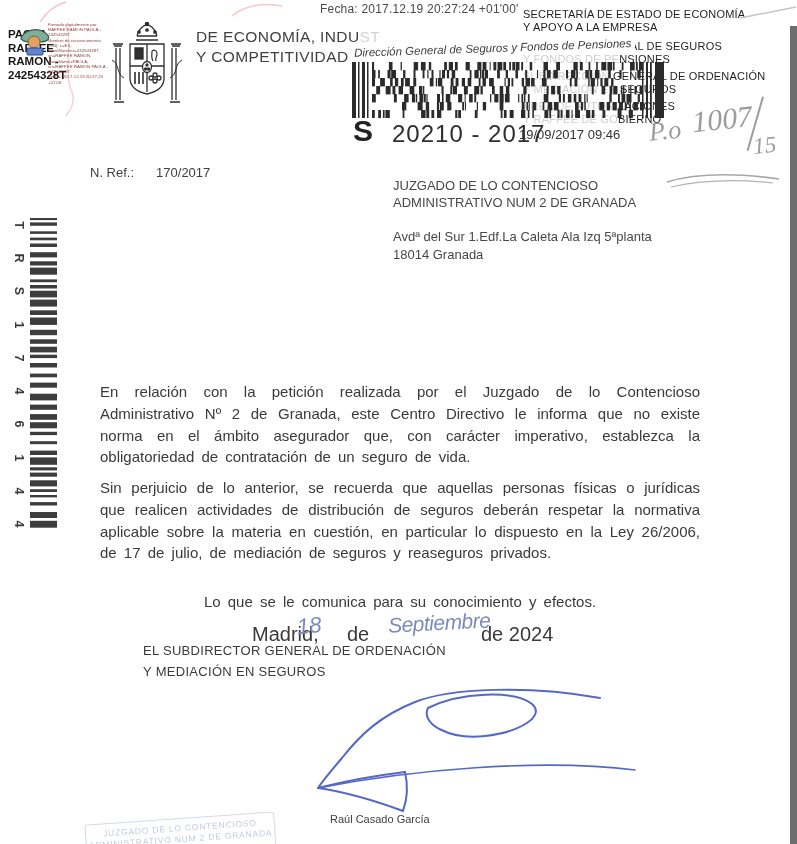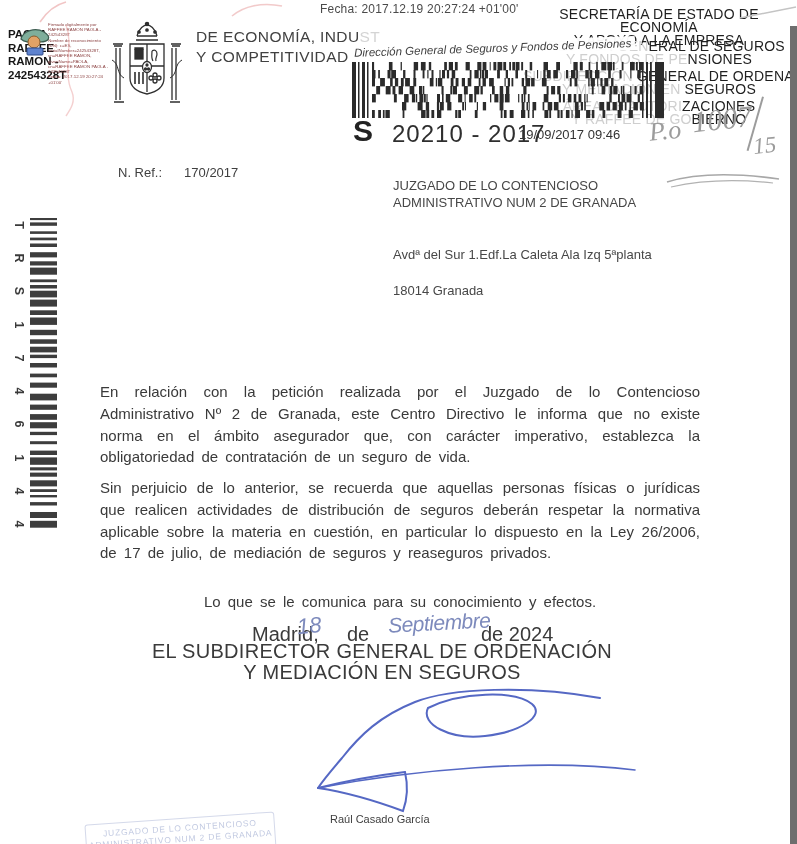--- a/index.html
+++ b/index.html
@@ -15,61 +15,61 @@
             transform:scale(.55);transform-origin:top left;}
   .sigicon{left:17px;top:27px;}
 
   
   .coat{left:106px;top:20px;}
   .ministry{left:196px;top:27px;font-size:15.5px;line-height:20px;color:#414141;letter-spacing:.4px;}
   .faint{color:#d4d4d4;}
   .faint2{color:#cfcfcf;margin-top:28px;}
 
   
-  .rh{left:523px;width:272px;font-size:14px;line-height:13px;color:#1f1f1f;letter-spacing:.2px;text-align:center;}
+  .rh{left:523px;width:272px;font-size:11px;line-height:13px;color:#1f1f1f;letter-spacing:.2px;}
   .rh1{top:8px;} .rh2{top:40px;} .rh3{top:70px;} .rh4{top:100px;}
 
   
   .stampline{left:350px;top:41px;font-size:11.5px;font-style:italic;color:#3f3f3f;
              background:rgba(255,255,255,.96);padding:1px 4px;transform:rotate(-2deg);z-index:3;}
   .bc417{left:352px;top:62px;z-index:2;}
   .bcS{left:353px;top:114px;font-size:30px;font-weight:bold;color:#222;}
   .bcCode{left:392px;top:120px;font-size:24px;color:#2e2e2e;letter-spacing:1px;}
   .bcDate{left:519px;top:127px;font-size:13px;color:#333;}
 
   
   .po{left:645px;top:88px;}
 
   
-  .nref{left:90px;top:165px;font-size:13px;color:#3f3f3f;margin-left:28px;}
+  .nref{left:90px;top:165px;font-size:13px;color:#3f3f3f;}
   .nref .val{margin-left:22px;}
   .addr{left:393px;top:178px;font-size:13px;line-height:16.5px;color:#474747;}
   .addr .gap{height:17px;}
-  .addr .street{line-height:17.5px;margin-top:18px;}
+  .addr .street{line-height:17.5px;}
 
   
   .lbc-chars{left:11px;top:218px;height:313px;width:16px;display:flex;flex-direction:column;
              justify-content:space-between;align-items:center;}
   .lbc-chars span{transform:rotate(90deg);font-size:12.5px;font-weight:600;color:#3a3a3a;}
   .lbc-bars{left:30px;top:218px;}
 
   
   .para{left:100px;width:600px;font-size:15px;line-height:21.8px;color:#3a3a3a;
         text-align:justify;word-spacing:3px;margin-top:36px;}
   .p1{top:345px;} .p2{top:441px;} .p3{top:555px;text-align:center;}
 
   
   .dl{font-size:20px;color:#3a3a3a;}
   .dl-city{left:252px;top:623px;}
   .dl-de1{left:347px;top:623px;}
   .dl-year{left:481px;top:623px;}
   .hw{color:#7d8abc;font-style:italic;}
   .dl-day{left:297px;top:613px;font-size:22px;transform:rotate(-6deg);}
   .dl-month{left:388px;top:611px;font-size:21px;transform:rotate(-3deg);letter-spacing:-.5px;}
-  .title{left:137px;top:641px;width:490px;text-align:center;font-size:20px;line-height:20.5px;
+  .title{left:143px;top:641px;width:490px;font-size:13px;line-height:20.5px;
          color:#3a3a3a;letter-spacing:.3px;}
   .signsvg{left:280px;top:680px;}
   .signer{left:330px;top:813px;font-size:11px;color:#3f3f3f;}
 
   
   .bstamp{left:86px;top:818px;width:190px;height:52px;transform:rotate(-4deg);
           border:1.5px solid rgba(100,120,180,.28);border-radius:3px;
           text-align:center;padding-top:4px;box-sizing:border-box;}
   .bstamp div{font-size:8.5px;line-height:11px;color:rgba(100,120,180,.4);letter-spacing:.8px;}
 

